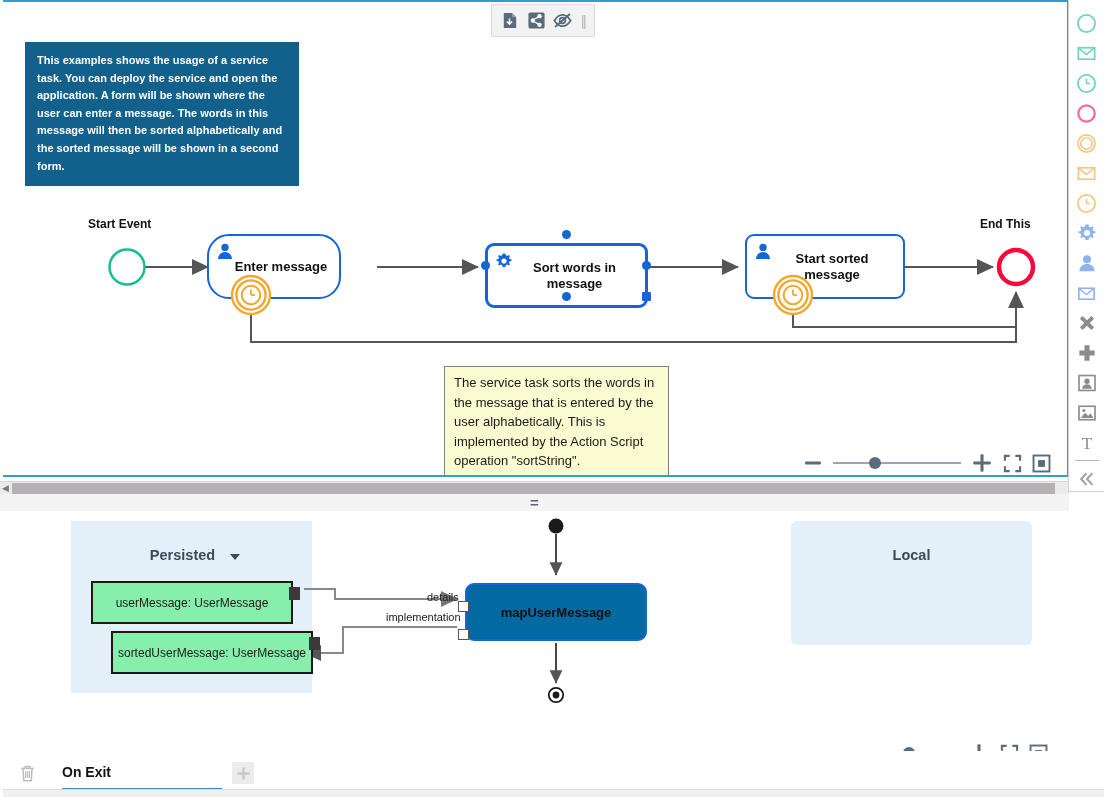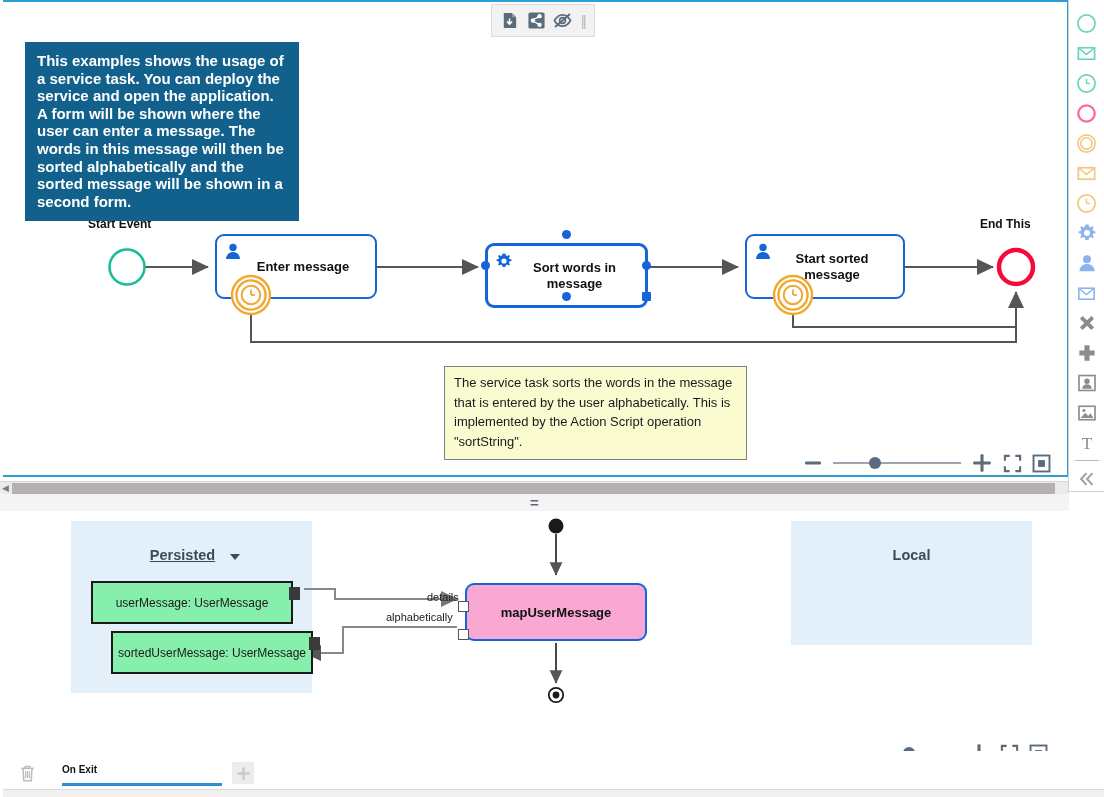--- a/index.html
+++ b/index.html
@@ -60,40 +60,40 @@
     letter-spacing: -2px;
   }
 
   
   #note-blue {
     position: absolute;
     left: 22px; top: 40px;
     width: 274px;
     background: #12618c;
     color: #ffffff;
-    font-size: 15px;
+    font-size: 11px;
     font-weight: bold;
     line-height: 17.6px;
     padding: 10px 13px 11px 12px;
     z-index: 10;
   }
 
   
   .note-yellow {
     position: absolute;
     background: #fbfbd2;
     border: 1px solid #808080;
     color: #1a1a1a;
     font-size: 13px;
     line-height: 19.5px;
     padding: 6px 9px 8px 9px;
     z-index: 10;
   }
   #note-yellow-1 { left: 423px; top: 120px; width: 260px; }
-  #note-yellow-2 { left: 441px; top: 364px; width: 303px; }
+  #note-yellow-2 { left: 441px; top: 364px; width: 225px; }
 
   
   .ev-label {
     position: absolute;
     font-size: 12px;
     font-weight: bold;
     color: #111111;
     white-space: nowrap;
   }
   #lbl-start { left: 85px; top: 215px; }
@@ -125,21 +125,21 @@
     font-weight: bold;
     color: #111111;
     line-height: 16px;
     padding: 0 8px 0 22px;
   }
   .task .task-icon {
     position: absolute;
     left: 7px; top: 6px;
     width: 18px; height: 18px;
   }
-  #task-enter { left: 212px; top: 232px; width: 162px; height: 65px; }
+  #task-enter { left: 204px; top: 232px; width: 134px; height: 65px; border-radius: 22px; }
   #task-sort  { left: 482px; top: 232px; width: 163px; height: 65px; margin-top: 9px; }
   #task-show  { left: 742px; top: 232px; width: 160px; height: 65px; }
   #task-sort .task-title { padding-left: 26px; padding-right: 10px; }
 
   
   .handle {
     position: absolute;
     width: 9px; height: 9px;
     background: #1565d8;
     border-radius: 50%;
@@ -250,30 +250,30 @@
     left: 0; top: 511px;
     width: 1104px; height: 240px;
     background: #ffffff;
     overflow: hidden;
   }
   .group-box {
     position: absolute;
     background: #e3f0f9;
   }
   #group-persisted { left: 71px; top: 10px; width: 241px; height: 172px; }
-  #group-local     { left: 791px; top: 10px; width: 241px; height: 124px; }
+  #group-local     { left: 791px; top: 10px; width: 241px; height: 124px; border-radius: 6px; }
   .group-title {
     position: absolute;
     left: 0; right: 0; top: 26px;
     text-align: center;
     font-size: 14.5px;
     font-weight: bold;
     color: #3d4a55;
   }
-  #group-persisted .group-title { padding-right: 18px; text-decoration: underline; }
+  #group-persisted .group-title { padding-right: 18px; }
   .group-caret {
     position: absolute;
     right: 72px; top: 33px;
     width: 0; height: 0;
     border-left: 5px solid transparent;
     border-right: 5px solid transparent;
     border-top: 6px solid #3d4a55;
     cursor: pointer;
   }
 
@@ -296,21 +296,21 @@
     width: 11px; height: 13px;
     background: #3a3a3a;
   }
 
   #op-node {
     position: absolute;
     left: 465px; top: 72px;
     width: 182px; height: 58px;
     border: 2px solid #1565d8;
     border-radius: 9px;
-    background: #f9a8d4;
+    background: #0369a1;
     display: flex; align-items: center; justify-content: center;
     font-size: 13px; font-weight: bold; color: #111111;
     z-index: 7;
   }
   .op-port {
     position: absolute;
     left: -9px;
     width: 11px; height: 11px;
     background: #ffffff;
     border: 1px solid #555555;
@@ -355,21 +355,21 @@
     position: absolute;
     left: 16px; top: 10px;
     width: 22px; height: 22px;
     display: flex; align-items: center; justify-content: center;
     cursor: pointer;
   }
   #tab-onexit {
     position: absolute;
     left: 62px; top: 12px;
     width: 160px;
-    font-size: 10px;
+    font-size: 14px;
     font-weight: bold;
     color: #111111;
     padding-bottom: 8px;
     border-bottom: 3px solid #2e8fd0;
     cursor: pointer;
   }
   #add-btn {
     position: absolute;
     left: 232px; top: 10px;
     width: 22px; height: 22px;
@@ -677,21 +677,21 @@
       <span class="entity-port"></span>
     </div>
 
     <div id="op-node">
       <span>mapUserMessage</span>
       <span class="op-port" id="op-port-1"></span>
       <span class="op-port" id="op-port-2"></span>
     </div>
 
     <div class="conn-label" id="lbl-target">details</div>
-    <div class="conn-label" id="lbl-sorted">alphabetically</div>
+    <div class="conn-label" id="lbl-sorted">implementation</div>
 
     <div class="zoom-bar" id="zoom-bar-bottom" style="top:231px;">
       <div class="z-minus">
         <svg viewBox="0 0 20 20" width="20" height="20">
             <rect x="2" y="8.6" width="16" height="2.8" rx="1" fill="#5a6b7b"></rect>
           </svg>
       </div>
       <div class="zoom-track">
 
         <div class="thumb" id="zoom-thumb-bottom" style="left: 62%;"></div>

